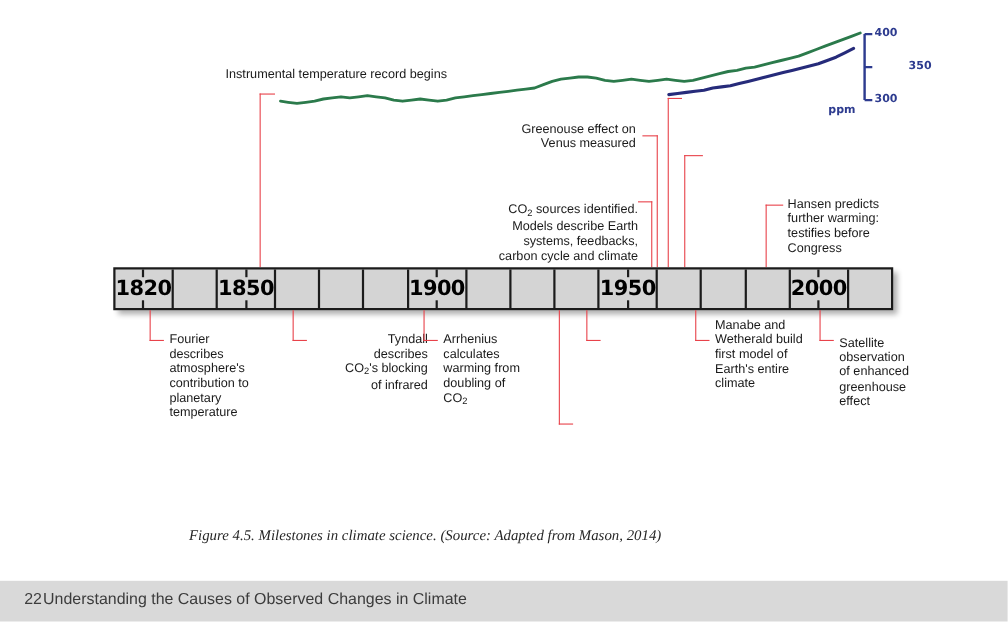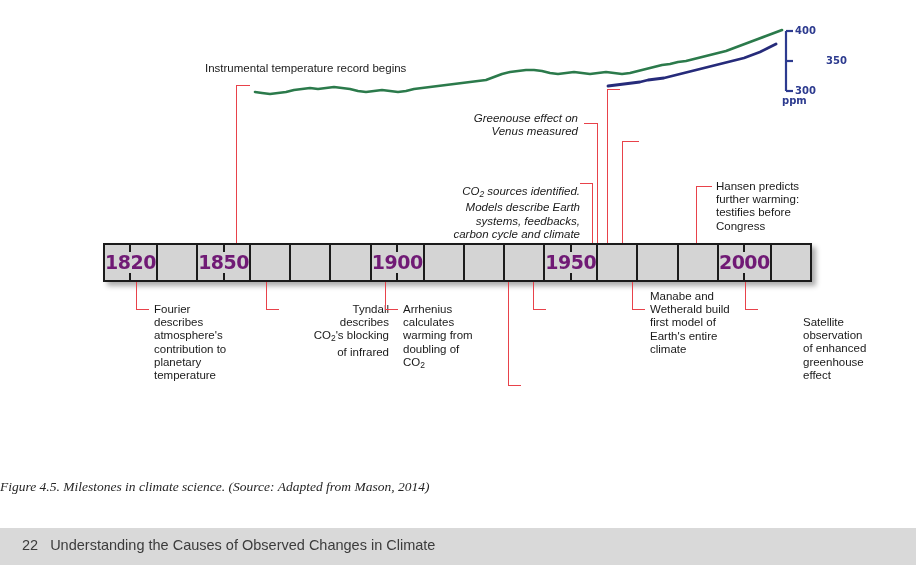--- a/index.html
+++ b/index.html
@@ -14,21 +14,21 @@
     position:absolute;left:0;top:0;width:896px;height:510px;
   }
   .ann{
     position:absolute;
     font-family:"Liberation Sans", sans-serif;
     font-size:11.5px;
     line-height:13.2px;
     color:#1a1a1a;
     white-space:pre-line;
   }
-  .ann.r{text-align:right;font-style:italic;}
+  .ann.r{text-align:right;}
   .ann.l{text-align:left;}
   .leader{
     position:absolute;
     background:#e8424a;
   }
   .vline{width:1.4px;}
   .hline{height:1.4px;}
 
   
   #timeline{
@@ -47,48 +47,48 @@
     box-sizing:border-box;
     display:flex;align-items:center;justify-content:center;
     flex:1 1 0;
   }
   .cell:last-child{border-right:none;}
   .cell .yr{
     font-family:"DejaVu Sans", sans-serif;
     font-weight:bold;
     font-size:19px;
     letter-spacing:-0.5px;
-    color:#701a75;
+    color:#000000;
     line-height:1;
   }
   .cell .tick{
     position:absolute;
     left:50%;margin-left:-1px;
     width:2px;height:7px;background:#1b1b1b;
   }
   .cell .tick.top{top:0;}
   .cell .tick.bot{bottom:0;}
 
   
   #caption{
     position:absolute;left:0;top:479px;width:773px;
-    text-align:left;
+    text-align:center;
     font-family:"Liberation Serif", serif;
     font-style:italic;
     font-size:13.5px;
     color:#262626;
   }
   
   #footer{
     position:absolute;left:0;top:528px;width:916px;height:37px;
     background:#d9d9d9;
   }
   #footer .inner{
     position:absolute;left:22px;top:9px;
-    display:flex;align-items:baseline;gap:12px;
+    display:flex;align-items:baseline;gap:1px;
     font-family:"Liberation Sans", sans-serif;
     font-size:14.5px;
     color:#3c3c3c;
   }
   #footer .pg{font-size:14.5px;}
   .sub{font-size:8.5px;vertical-align:-2px;}
   svg{display:block;}
   #chart{position:absolute;left:0;top:0;width:916px;height:240px;pointer-events:none;}
   .axislabel{
     position:absolute;
@@ -112,21 +112,21 @@
       <line x1="786" y1="31" x2="786" y2="91"></line>
       <line x1="786" y1="31" x2="793" y2="31"></line>
       <line x1="786" y1="61" x2="793" y2="61"></line>
       <line x1="786" y1="91" x2="793" y2="91"></line>
     </g>
   </svg>
 
   <div class="axislabel" style="left:795px;top:26px;">400</div>
   <div class="axislabel" style="left:826px;top:56px;">350</div>
   <div class="axislabel" style="left:795px;top:86px;">300</div>
-  <div class="axislabel" style="left:782px;top:96px;text-align:right;">ppm</div>
+  <div class="axislabel" style="left:753px;top:96px;text-align:right;">ppm</div>
 
   <div class="ann l" style="left:205px;top:62px;width:230px;">Instrumental temperature record begins</div>
   <div class="leader hline" style="left:236px;top:85px;width:14px;"></div>
   <div class="leader vline" style="left:236px;top:85px;height:158px;"></div>
 
   <div class="ann r" style="left:418px;top:112px;width:160px;">Greenouse effect on
 Venus measured</div>
   <div class="leader hline" style="left:584px;top:123px;width:14px;"></div>
   <div class="leader vline" style="left:597px;top:123px;height:120px;"></div>
 
@@ -246,21 +246,21 @@
   <div class="leader vline" style="left:632px;top:282px;height:28px;"></div>
   <div class="leader hline" style="left:632px;top:309px;width:13px;"></div>
   <div class="ann l" style="left:650px;top:290px;width:110px;">Manabe and
 Wetherald build
 first model of
 Earth's entire
 climate</div>
 
   <div class="leader vline" style="left:745px;top:282px;height:28px;"></div>
   <div class="leader hline" style="left:745px;top:309px;width:13px;"></div>
-  <div class="ann l" style="left:763px;top:316px;width:110px;margin-left:40px;">Satellite
+  <div class="ann l" style="left:763px;top:306px;width:110px;">Satellite
 observation
 of enhanced
 greenhouse
 effect</div>
 
 </div>
 
 <div id="caption">Figure 4.5.  Milestones in climate science. (Source: Adapted from Mason, 2014)</div>
 
 <div id="footer">

